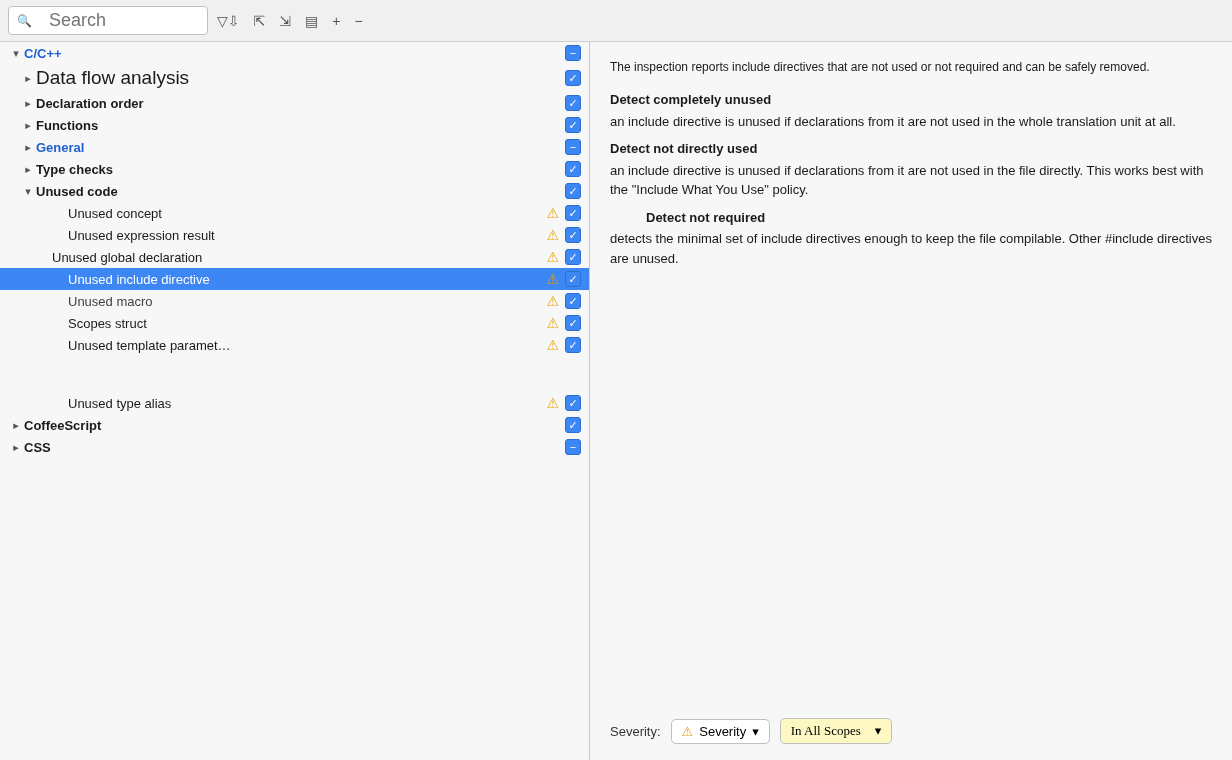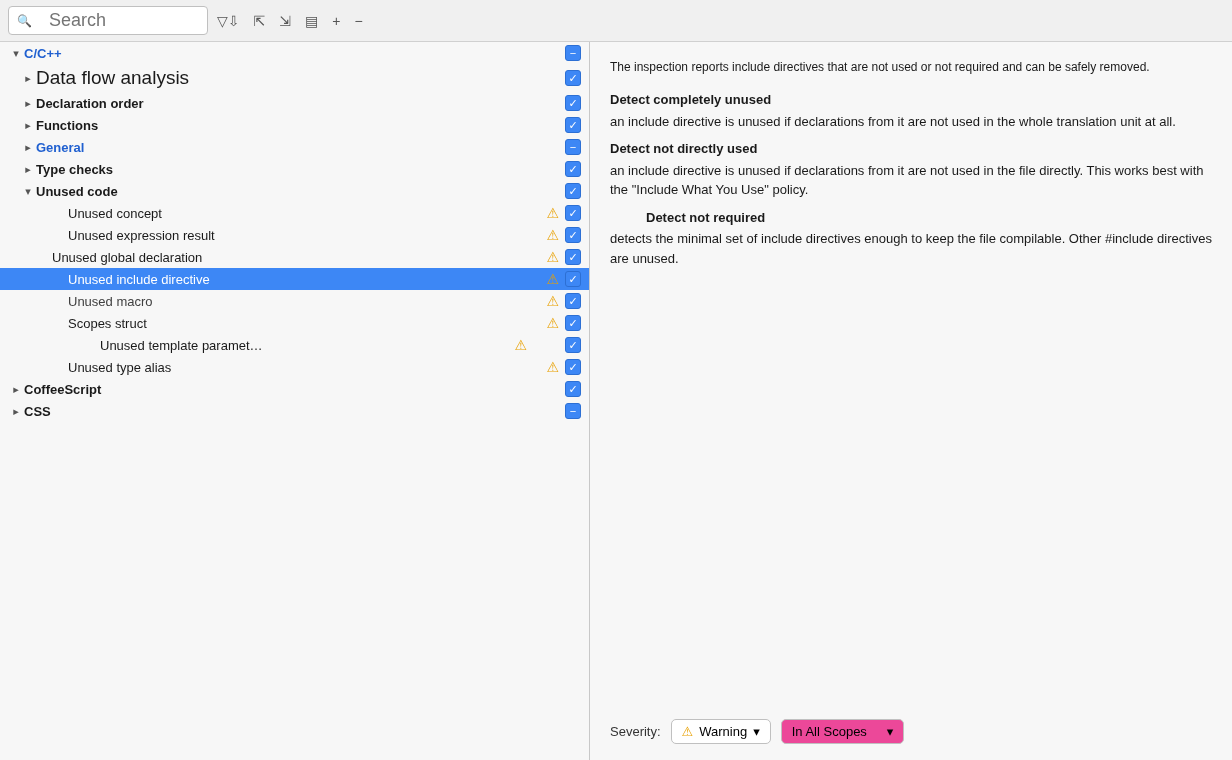--- a/index.html
+++ b/index.html
@@ -113,27 +113,28 @@
     }
 
     .severity-dropdown .warning-icon {
       color: #e8a000;
       font-size: 13px;
     }
 
     .scope-dropdown {
       display: flex;
       align-items: center;
-      gap: 20px;
-      background: #ec4899;
+      gap: 14px;
+      background: #fef9c3;
       border: 1px solid #c0c0c0;
       border-radius: 5px;
       padding: 4px 10px;
       cursor: pointer;
       font-size: 13px;
+      font-family: Liberation Serif, serif;
     }
 
     
     .tree-item {
       display: flex;
       align-items: center;
       padding: 3px 0;
       cursor: pointer;
       user-select: none;
     }
@@ -227,27 +228,27 @@
         <span style="flex: 1 1 0%; font-size: 13px; color: #404040;">Unused macro</span>
         <span style="margin-right: 6px; font-size: 14px; color: rgb(232, 160, 0);">⚠</span>
         <div style="width: 16px; height: 16px; flex-shrink: 0; border-radius: 3px; border: 1px solid rgb(44, 111, 212); display: flex; align-items: center; justify-content: center; font-size: 11px; cursor: pointer; background: rgb(61, 135, 245); color: white;">✓</div>
       </div>
       <div class="tree-item" style="padding: 3px 8px 3px 52px; display: flex; align-items: center;">
         <span style="width: 16px; text-align: center; font-size: 11px; flex-shrink: 0; color: rgb(85, 85, 85);"></span>
         <span style="flex: 1 1 0%; font-size: 13px; color: rgb(26, 26, 26);">Scopes struct</span>
         <span style="margin-right: 6px; font-size: 14px; color: rgb(232, 160, 0);">⚠</span>
         <div style="width: 16px; height: 16px; flex-shrink: 0; border-radius: 3px; border: 1px solid rgb(44, 111, 212); display: flex; align-items: center; justify-content: center; font-size: 11px; cursor: pointer; background: rgb(61, 135, 245); color: white;">✓</div>
       </div>
-      <div class="tree-item" style="padding: 3px 8px 3px 52px; display: flex; align-items: center; gap: 32px;">
+      <div class="tree-item" style="padding: 3px 8px 3px 52px; display: flex; align-items: center;">
         <span style="width: 16px; text-align: center; font-size: 11px; flex-shrink: 0; color: rgb(85, 85, 85);"></span>
         <span style="flex: 1 1 0%; font-size: 13px; color: rgb(26, 26, 26);">Unused template paramet…</span>
         <span style="margin-right: 6px; font-size: 14px; color: rgb(232, 160, 0);">⚠</span>
         <div style="width: 16px; height: 16px; flex-shrink: 0; border-radius: 3px; border: 1px solid rgb(44, 111, 212); display: flex; align-items: center; justify-content: center; font-size: 11px; cursor: pointer; background: rgb(61, 135, 245); color: white;">✓</div>
       </div>
-      <div class="tree-item" style="padding: 3px 8px 3px 52px; display: flex; align-items: center;">
+      <div class="tree-item" style="padding: 3px 8px 3px 52px; display: flex; align-items: center; margin-top: 36px;">
         <span style="width: 16px; text-align: center; font-size: 11px; flex-shrink: 0; color: rgb(85, 85, 85);"></span>
         <span style="flex: 1 1 0%; font-size: 13px; color: rgb(26, 26, 26);">Unused type alias</span>
         <span style="margin-right: 6px; font-size: 14px; color: rgb(232, 160, 0);">⚠</span>
         <div style="width: 16px; height: 16px; flex-shrink: 0; border-radius: 3px; border: 1px solid rgb(44, 111, 212); display: flex; align-items: center; justify-content: center; font-size: 11px; cursor: pointer; background: rgb(61, 135, 245); color: white;">✓</div>
       </div>
       <div class="tree-item" style="padding: 3px 8px; display: flex; align-items: center;">
         <span style="width: 16px; text-align: center; font-size: 11px; flex-shrink: 0; color: rgb(85, 85, 85);">▸</span>
         <span style="flex: 1 1 0%; font-size: 13px; font-weight: bold; color: rgb(26, 26, 26);">CoffeeScript</span>
         <div style="width: 16px; height: 16px; flex-shrink: 0; border-radius: 3px; border: 1px solid rgb(44, 111, 212); display: flex; align-items: center; justify-content: center; font-size: 11px; cursor: pointer; background: rgb(61, 135, 245); color: white;">✓</div>
       </div>
@@ -266,21 +267,21 @@
           <p style="font-weight: bold; font-size: 13px; margin-top: 8px; margin-bottom: 2px;">Detect not directly used</p>
           <p style="font-size: 13px; line-height: 1.5; color: rgb(26, 26, 26); margin-bottom: 6px;">an include directive is unused if declarations from it are not used in the file directly. This works best with the "Include What You Use" policy.</p>
           <p style="font-weight: bold; font-size: 13px; margin-top: 8px; margin-bottom: 2px; padding-left: 36px;">Detect not required</p>
           <p style="font-size: 13px; line-height: 1.5; color: rgb(26, 26, 26); margin-bottom: 6px;">detects the minimal set of include directives enough to keep the file compilable. Other #include directives are unused.</p>
         </div>
     </div>
     <div class="severity-bar">
       <span class="severity-label">Severity:</span>
       <div class="severity-dropdown">
         <span class="warning-icon">⚠</span>
-        <span>Warning</span>
+        <span>Severity</span>
         <span>▾</span>
       </div>
       <div class="scope-dropdown">
         <span>In All Scopes</span>
         <span>▾</span>
       </div>
     </div>
   </div>
 </div>
 

